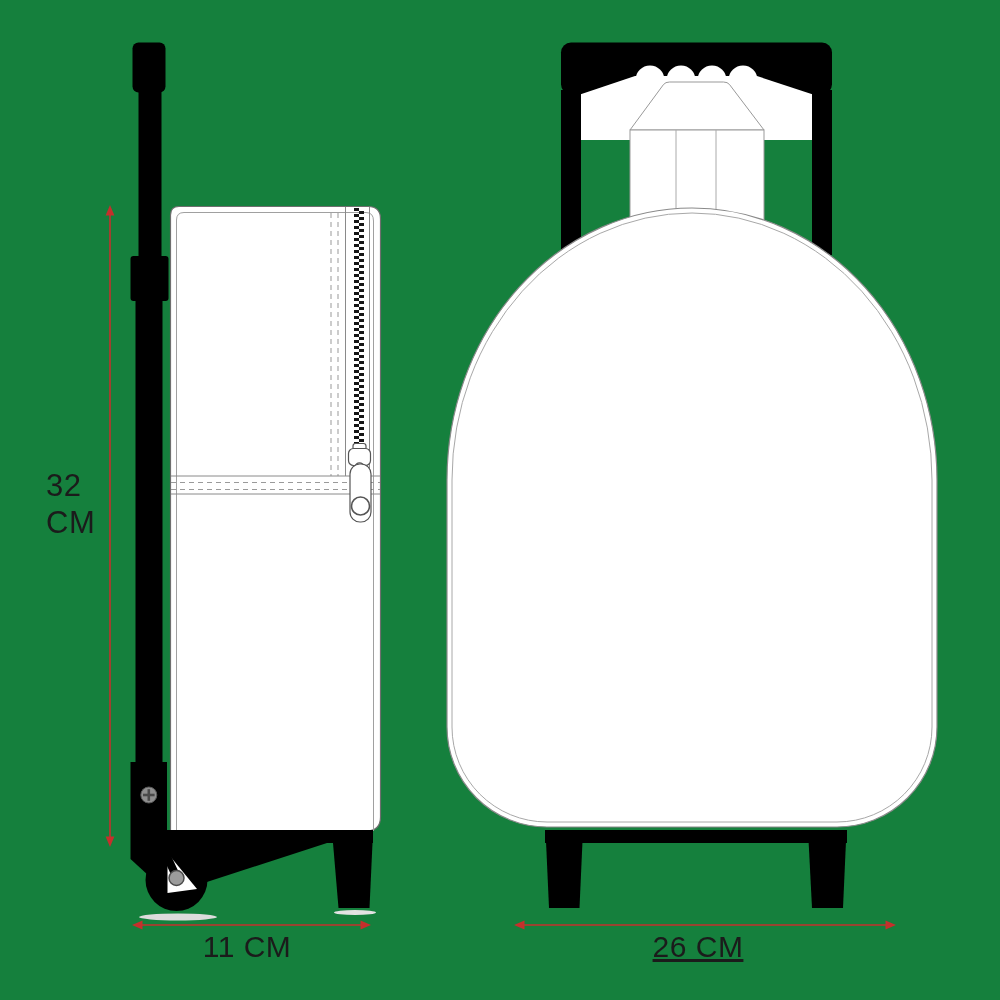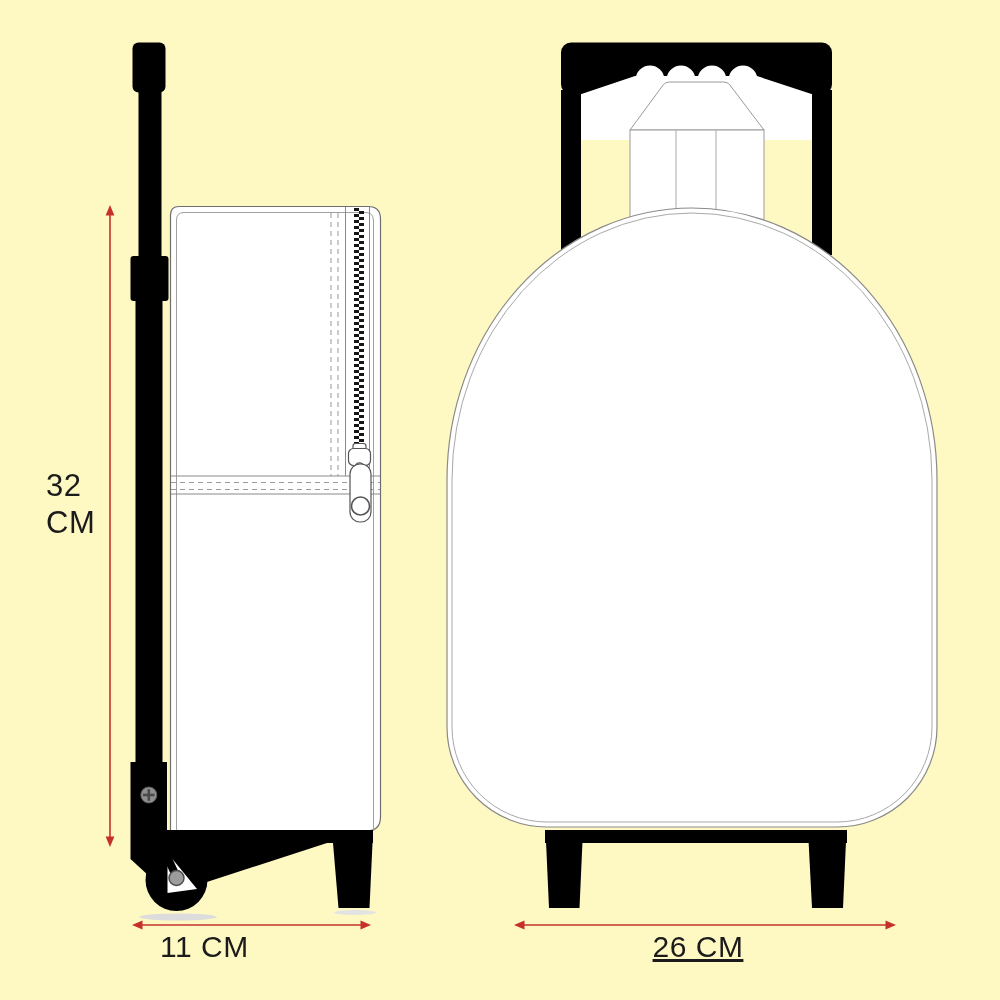--- a/index.html
+++ b/index.html
@@ -6,21 +6,21 @@
     --accent-red:#c5302c;
     --drawing-black:#000000;
     --outline-gray:#777777;
     --label-ink:#1b1b1b;
   }
   html,body{margin:0;padding:0;}
   body{background:#ffffff;font-family:"Liberation Sans", sans-serif;}
   .canvas{
     position:relative;
     width:1000px;height:1000px;
-    background:#fef9c3;
+    background:#15803d;
     overflow:hidden;
   }
   .drawing{position:absolute;left:0;top:0;}
   .ink{fill:var(--drawing-black);}
   .redline{stroke:var(--accent-red);stroke-width:1.6;fill:none;}
   .redfill{fill:var(--accent-red);stroke:none;}
   .dim-label{
     position:absolute;
     color:var(--label-ink);
     font-size:30px;
@@ -142,17 +142,17 @@
         <polygon class="redfill" points="896,925 885.5,920.6 885.5,929.4"></polygon>
       </g>
     </g>
   </svg>
 
   <div class="dim-label" id="height-label" style="left:46px; top:467px; width:60px; text-align:left;">
     <span class="line">32</span>
     <span class="line">CM</span>
   </div>
 
-  <div class="dim-label" style="left:160px; top:929px; width:174px; ">11 CM</div>
+  <div class="dim-label" style="left:160px; top:929px; width:174px; text-align:center;">11 CM</div>
 
   <div class="dim-label" style="left:610px; top:929px; width:176px; text-align:center;text-decoration:underline;">26 CM</div>
 
 </div>
 
 </body></html>

